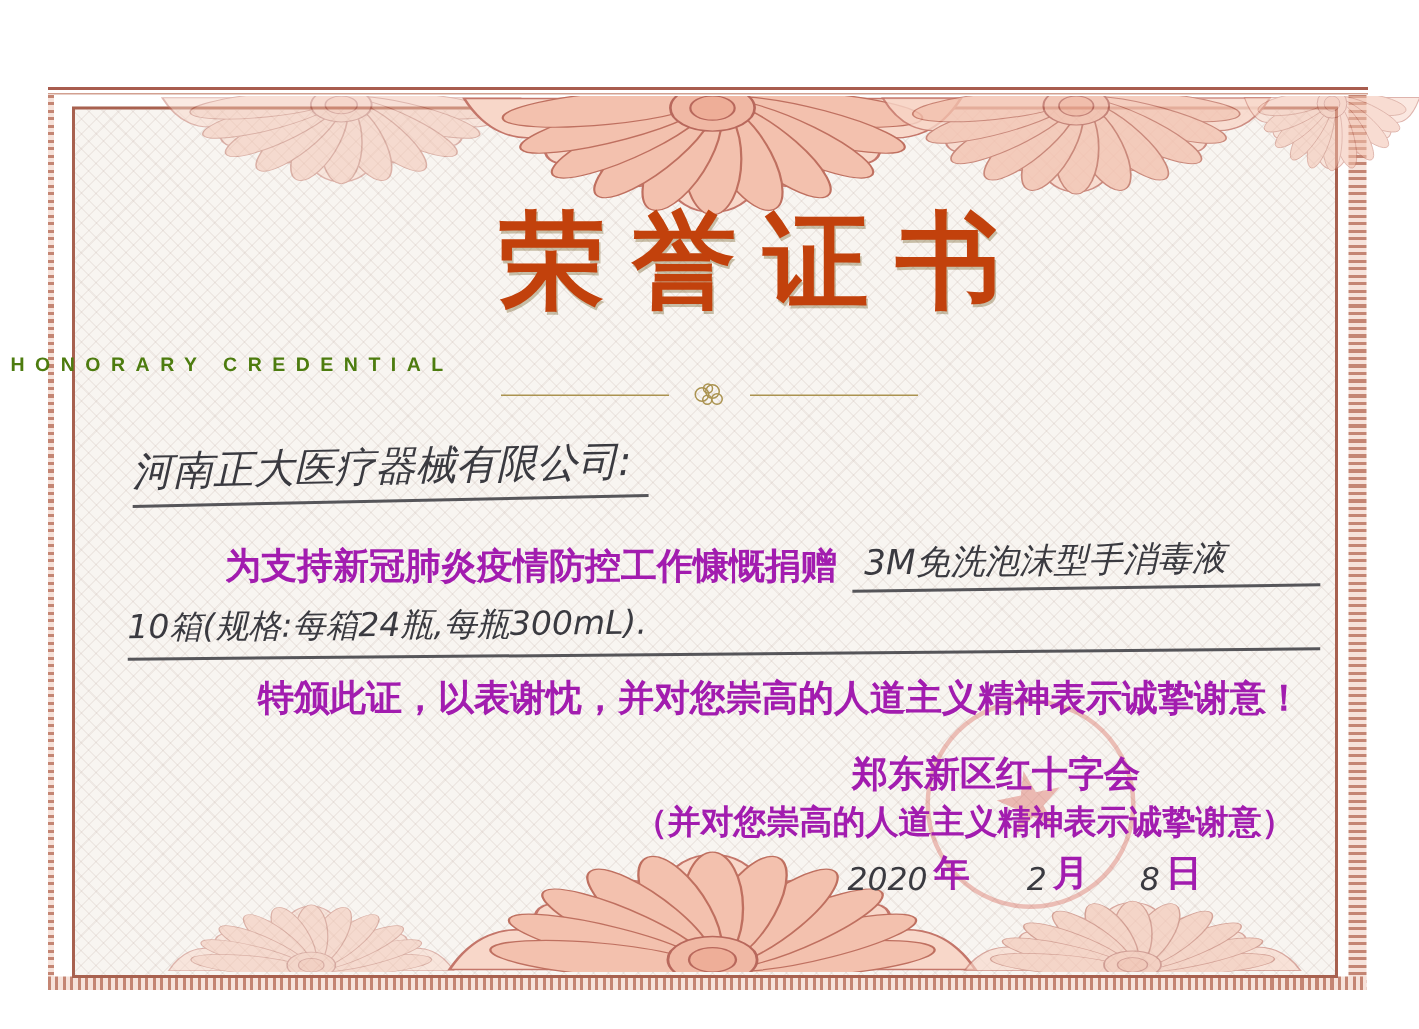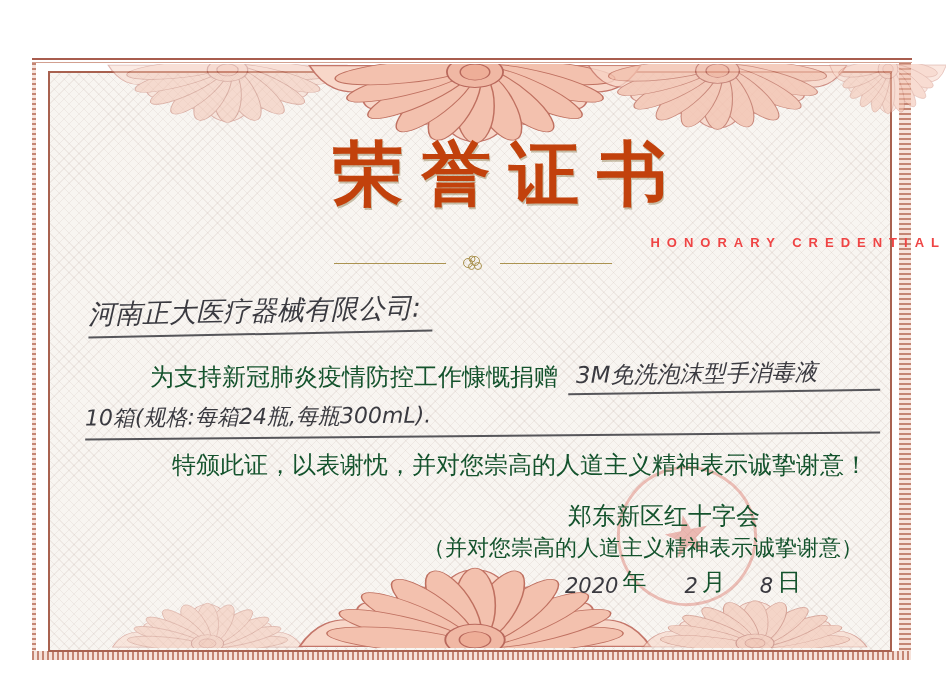--- a/index.html
+++ b/index.html
@@ -19,28 +19,28 @@
         border:2px solid #a8614f;background-color:#f8f5f1;
         background-image:
           repeating-linear-gradient(45deg,rgba(175,150,140,0.13) 0 1px,transparent 1px 7px),
           repeating-linear-gradient(-45deg,rgba(175,150,140,0.13) 0 1px,transparent 1px 7px);}
   .deco{position:absolute;pointer-events:none;}
   .flip{transform:scaleY(-1);}
   
   .title{position:absolute;left:0;width:100%;top:128px;text-align:center;
          font-size:70px;font-weight:bold;color:#c2410c;letter-spacing:18px;text-indent:18px;
          text-shadow:1px 2px 0 rgba(110,85,25,0.35);padding-left:27px;}
-  .subtitle{position:absolute;left:0;width:100%;top:235px;text-align:right;
-            font-size:13px;font-weight:bold;color:#ef4444;letter-spacing:7px;text-indent:7px;
+  .subtitle{position:absolute;left:0;width:100%;top:235px;text-align:left;
+            font-size:13px;font-weight:bold;color:#4d7c0f;letter-spacing:7px;text-indent:7px;
             font-family:"Liberation Sans","DejaVu Sans",sans-serif;}
   .divider{position:absolute;left:0;width:100%;top:255px;display:flex;align-items:center;justify-content:center;gap:10px;}
   .divider .rule{width:112px;height:0;border-top:1px solid #ab9350;}
   
   .hand{font-family:"DejaVu Sans","Liberation Sans",sans-serif;font-style:italic;color:#3a3a40;}
-  .print{color:#14532d;font-weight:normal;}
+  .print{color:#a21caf;font-weight:bold;}
   .recipient{position:absolute;left:88px;top:293px;width:344px;font-size:27px;
              border-bottom:2px solid rgba(58,58,64,0.85);padding-bottom:4px;transform:rotate(-1.2deg);}
   .line1{position:absolute;left:150px;top:358px;width:730px;display:flex;align-items:flex-end;}
   .line1 .lead{font-size:24px;white-space:nowrap;}
   .line1 .fill{flex:1;margin-left:10px;font-size:23px;border-bottom:2px solid rgba(58,58,64,0.85);
                padding:0 4px 2px 8px;transform:rotate(-0.8deg);white-space:nowrap;}
   .line2{position:absolute;left:85px;top:400px;width:795px;font-size:22px;
          border-bottom:2px solid rgba(58,58,64,0.85);padding-bottom:5px;transform:rotate(-0.5deg);}
   .closing{position:absolute;left:148px;top:449px;font-size:24px;z-index:3;margin-left:24px;}
   .issuer{position:absolute;left:568px;top:500px;width:330px;text-align:left;font-size:24px;z-index:3;}

